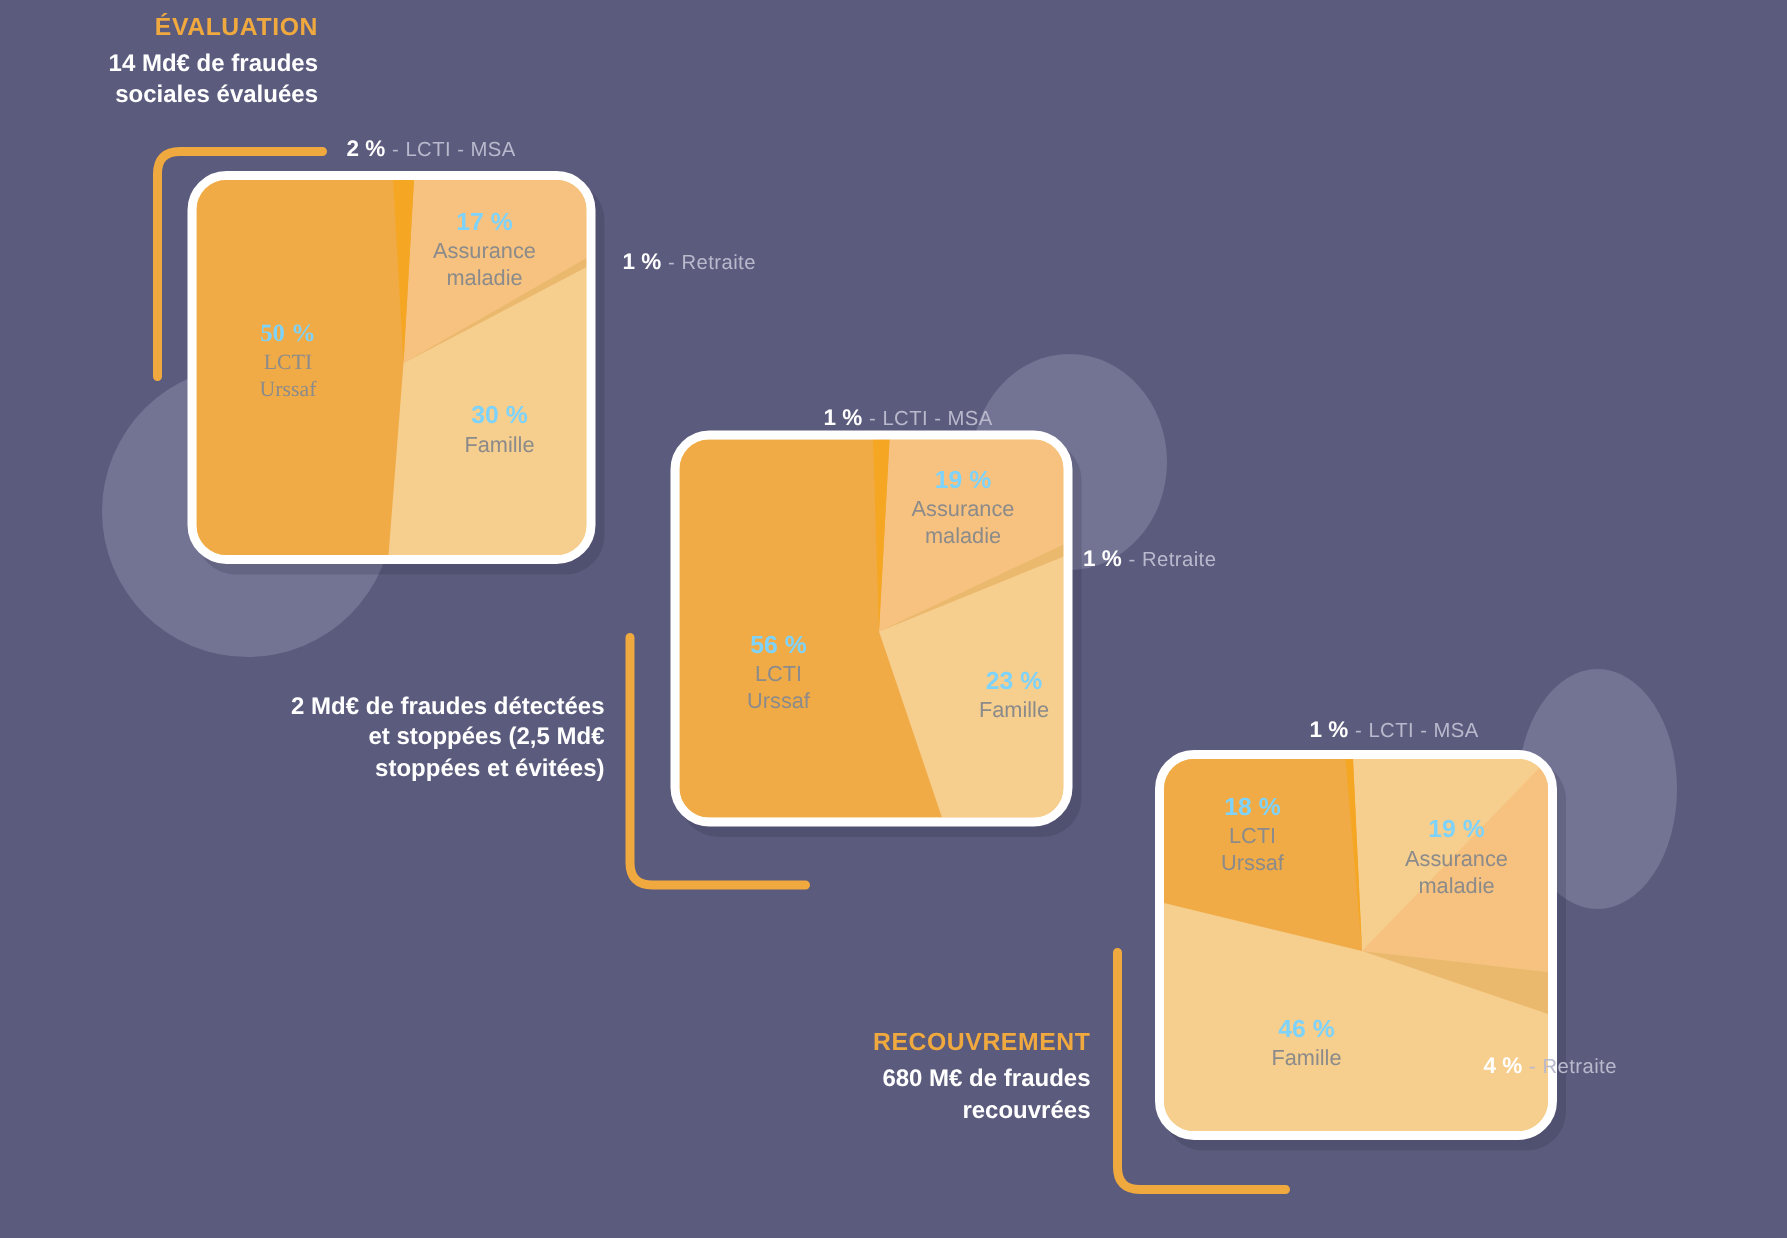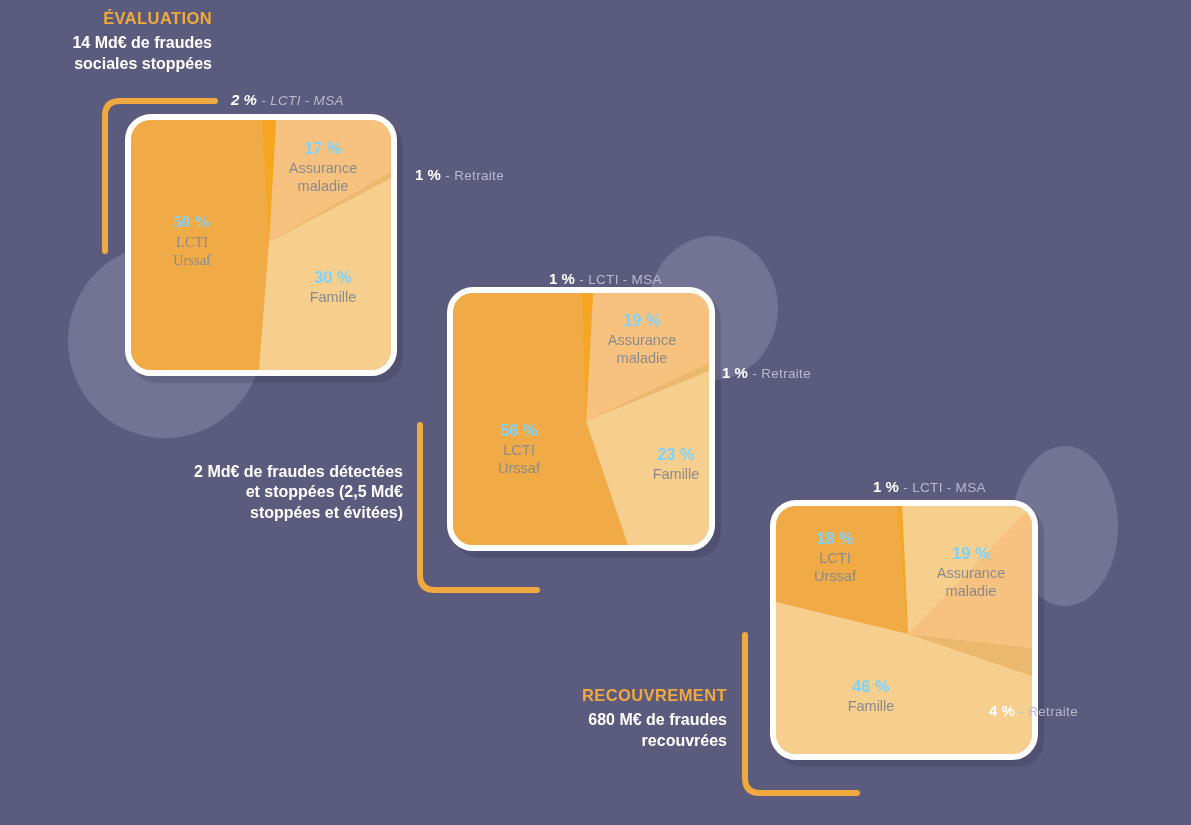--- a/index.html
+++ b/index.html
@@ -109,21 +109,21 @@
 <div id="stage">
 
   <div class="deco-circle deco-a"></div>
   <div class="deco-circle deco-b"></div>
   <div class="deco-circle deco-c"></div>
 
   <div class="block blk-1 ta-right">
     <p class="kicker">ÉVALUATION</p>
     <p class="desc">
       <span>14 Md€ de fraudes</span><br>
-      <span>sociales stoppées</span>
+      <span>sociales évaluées</span>
     </p>
   </div>
 
   <div class="connector" style="left:100px;top:96px;">
     <svg width="120" height="160" viewBox="0 0 120 160" fill="none">
       <path d="M5 155 L5 20 Q5 5 20 5 L115 5" stroke="#f0a93e" stroke-width="6" stroke-linecap="round" fill="none"></path>
     </svg>
   </div>
 
   <div class="chart c1">
@@ -149,21 +149,21 @@
   <div class="slice-label" style="left:277px;top:138px;width:92px;">
     <span class="slice-pct">17 %</span>
     <span class="slice-name">Assurance</span>
     <span class="slice-name">maladie</span>
   </div>
   <div class="slice-label" style="left:290px;top:267px;width:86px;">
     <span class="slice-pct">30 %</span>
     <span class="slice-name">Famille</span>
   </div>
 
-  <div class="callout" style="left:231px;top:92px;font-style:italic;">
+  <div class="callout" style="left:231px;top:92px;">
     <span class="co-pct">2 %</span>
     <span class="co-sep">-</span>
     <span class="co-name">LCTI - MSA</span>
   </div>
   <div class="callout" style="left:415px;top:167px;">
     <span class="co-pct">1 %</span>
     <span class="co-sep">-</span>
     <span class="co-name">Retraite</span>
   </div>
 

